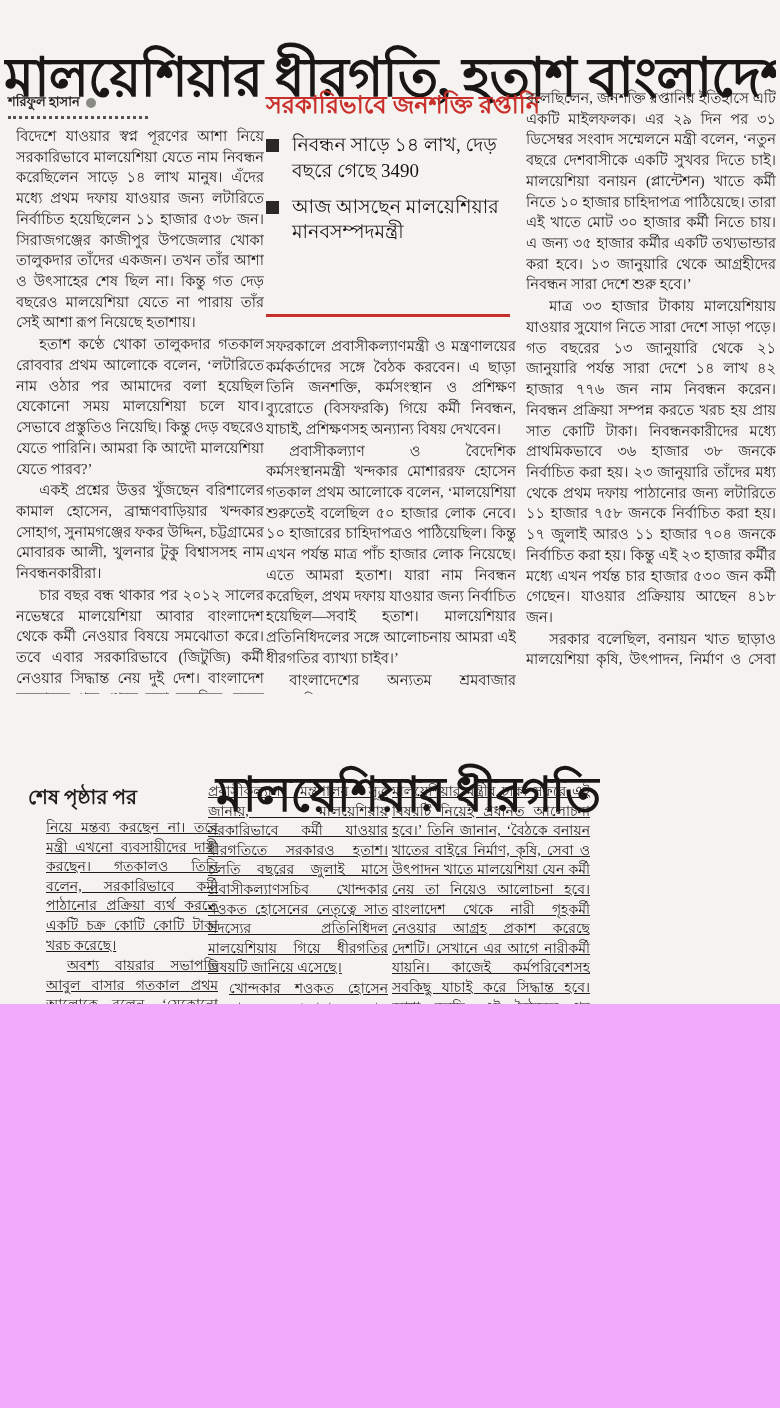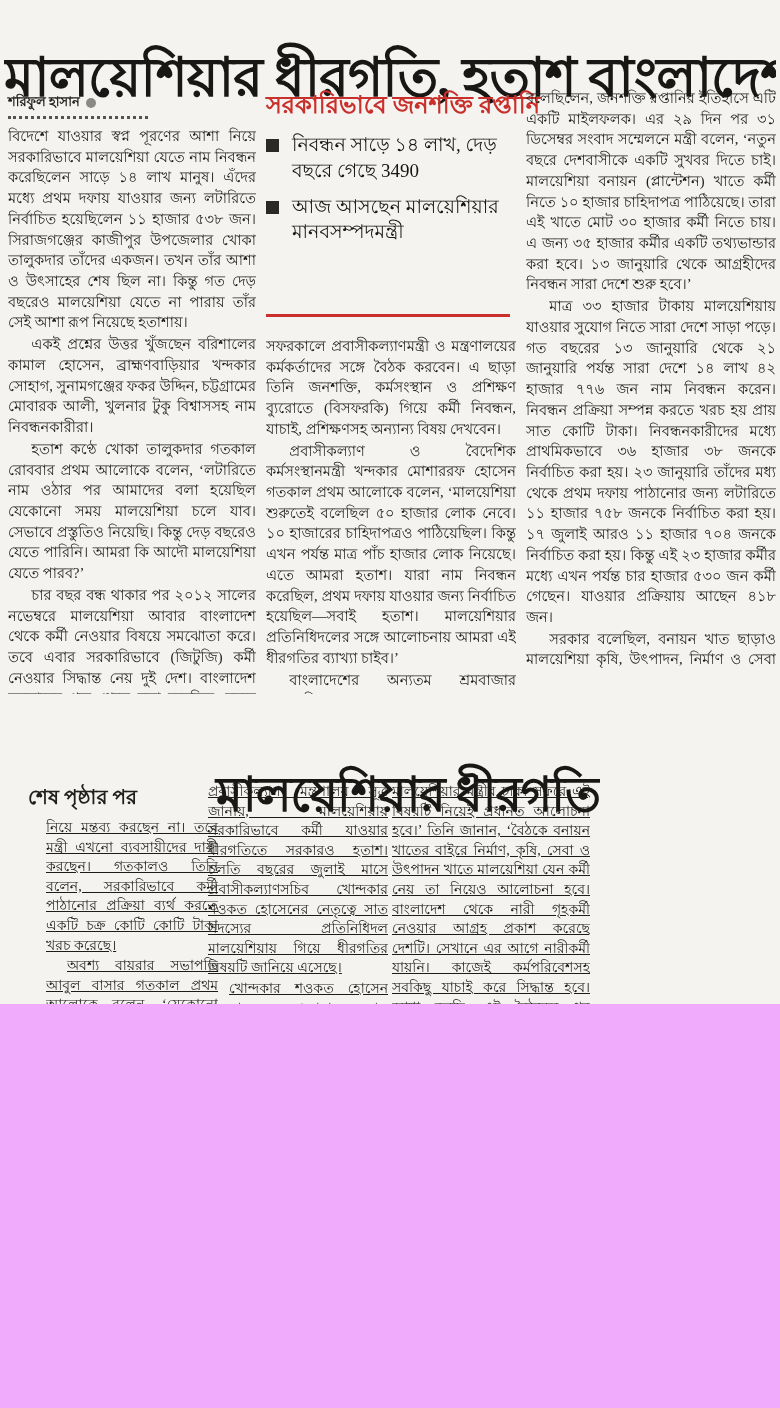--- a/index.html
+++ b/index.html
@@ -18,21 +18,21 @@
     text-align:center;color:#181715;white-space:nowrap;overflow:hidden;
   }
   
   .byline{position:absolute;top:92px;left:8px;width:248px;font-size:13px;font-weight:bold;color:#22211f;}
   .byline .dot{display:inline-block;width:10px;height:10px;border-radius:50%;background:#8a8a85;margin-left:6px;vertical-align:middle;}
   .byline-rule{position:absolute;top:116px;left:8px;width:140px;border-top:3px dotted #55534f;}
   
   .col{position:absolute;font-size:14.6px;line-height:1.42;text-align:justify;overflow:hidden;}
   .col p{margin:0 0 1px 0;}
   .col p + p{text-indent:1.6em;}
-  .col1{top:126px;left:8px;width:248px;height:568px;}
+  .col1{top:126px;left:16px;width:248px;height:568px;}
   .col2{top:336px;left:266px;width:250px;height:358px;}
   .col3{top:88px;left:526px;width:250px;height:580px;font-family:Liberation Serif, serif;}
   
   .infobox{position:absolute;top:92px;left:266px;width:250px;height:236px;}
   .infobox-title{font-size:24px;font-weight:bold;color:var(--accent,#c9302c);margin:0 0 14px 0;line-height:1.1;white-space:nowrap;}
   .infobox ul{list-style:none;margin:0;padding:0;}
   .infobox li{font-size:19px;line-height:1.35;color:#161513;margin:0 0 10px 0;padding-left:26px;position:relative;}
   .infobox li::before{content:"";position:absolute;left:0;top:7px;width:13px;height:13px;background:#2a2926;}
   .infobox-rule{position:absolute;top:314px;left:266px;width:244px;border-top:3px solid var(--accent,#c9302c);}
   
@@ -58,22 +58,22 @@
 
   <h1 class="headline1">মালয়েশিয়ার ধীরগতি, হতাশ বাংলাদেশ</h1>
 
   <div class="byline">
     <span>শরিফুল হাসান</span><span class="dot"></span>
   </div>
   <div class="byline-rule"></div>
 
   <div class="col col1">
       <p>বিদেশে যাওয়ার স্বপ্ন পূরণের আশা নিয়ে সরকারিভাবে মালয়েশিয়া যেতে নাম নিবন্ধন করেছিলেন সাড়ে ১৪ লাখ মানুষ। এঁদের মধ্যে প্রথম দফায় যাওয়ার জন্য লটারিতে নির্বাচিত হয়েছিলেন ১১ হাজার ৫৩৮ জন। সিরাজগঞ্জের কাজীপুর উপজেলার খোকা তালুকদার তাঁদের একজন। তখন তাঁর আশা ও উৎসাহের শেষ ছিল না। কিন্তু গত দেড় বছরেও মালয়েশিয়া যেতে না পারায় তাঁর সেই আশা রূপ নিয়েছে হতাশায়।</p>
+      <p>হতাশ কণ্ঠে খোকা তালুকদার গতকাল রোববার প্রথম আলোকে বলেন, ‘লটারিতে নাম ওঠার পর আমাদের বলা হয়েছিল যেকোনো সময় মালয়েশিয়া চলে যাব। সেভাবে প্রস্তুতিও নিয়েছি। কিন্তু দেড় বছরেও যেতে পারিনি। আমরা কি আদৌ মালয়েশিয়া যেতে পারব?’</p>
       <p>একই প্রশ্নের উত্তর খুঁজছেন বরিশালের কামাল হোসেন, ব্রাহ্মণবাড়িয়ার খন্দকার সোহাগ, সুনামগঞ্জের ফকর উদ্দিন, চট্টগ্রামের মোবারক আলী, খুলনার টুকু বিশ্বাসসহ নাম নিবন্ধনকারীরা।</p>
-      <p>হতাশ কণ্ঠে খোকা তালুকদার গতকাল রোববার প্রথম আলোকে বলেন, ‘লটারিতে নাম ওঠার পর আমাদের বলা হয়েছিল যেকোনো সময় মালয়েশিয়া চলে যাব। সেভাবে প্রস্তুতিও নিয়েছি। কিন্তু দেড় বছরেও যেতে পারিনি। আমরা কি আদৌ মালয়েশিয়া যেতে পারব?’</p>
       <p>চার বছর বন্ধ থাকার পর ২০১২ সালের নভেম্বরে মালয়েশিয়া আবার বাংলাদেশ থেকে কর্মী নেওয়ার বিষয়ে সমঝোতা করে। তবে এবার সরকারিভাবে (জিটুজি) কর্মী নেওয়ার সিদ্ধান্ত নেয় দুই দেশ। বাংলাদেশ সরকারের পক্ষ থেকে বলা হয়েছিল, বছরে অন্তত এক লাখ লোক মালয়েশিয়া যাবে। পাঁচ বছরে যাবে পাঁচ লাখ। কিন্তু বাস্তবতা হলো, গত দেড় বছরে মাত্র চার হাজার ৫৩০ জন কর্মী মালয়েশিয়া গেছেন। এই ধীরগতিতে হতাশ সবাই। হতাশ সরকারও। অন্যদিকে গত কয়েক বছরে সাগরপথে অবৈধভাবে মালয়েশিয়া যাওয়ার হিড়িক পড়েছে। গত দেড় বছরে হাজার দেড়েক মানুষ অবৈধভাবে সাগর পাড়ি দিতে গিয়ে আটক হয়েছেন, প্রাণ হারিয়েছেন অনেকে।</p>
     </div>
 
   <div class="infobox">
     <h2 class="infobox-title">সরকারিভাবে জনশক্তি রপ্তানি</h2>
     <ul>
         <li>নিবন্ধন সাড়ে ১৪ লাখ, দেড় বছরে গেছে 3490</li>
         <li>আজ আসছেন মালয়েশিয়ার মানবসম্পদমন্ত্রী</li>
       </ul>
   </div>

